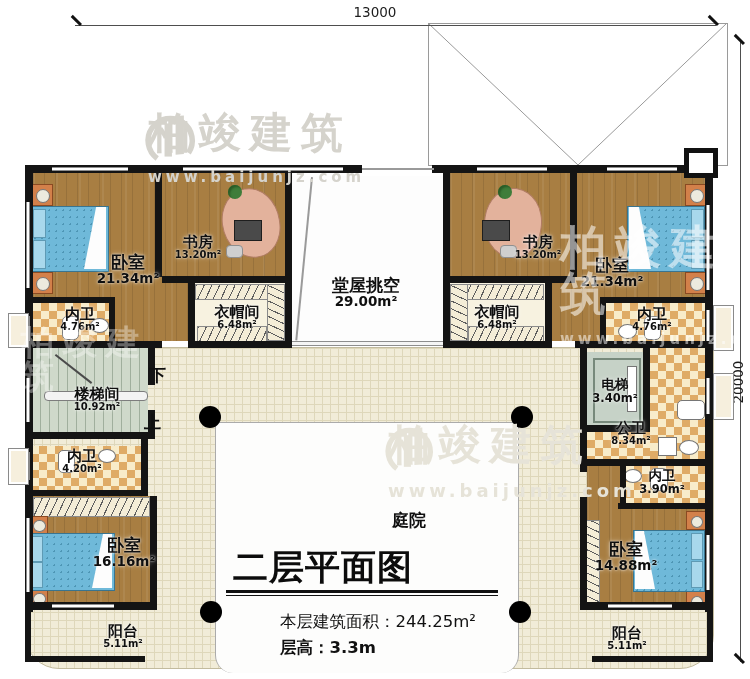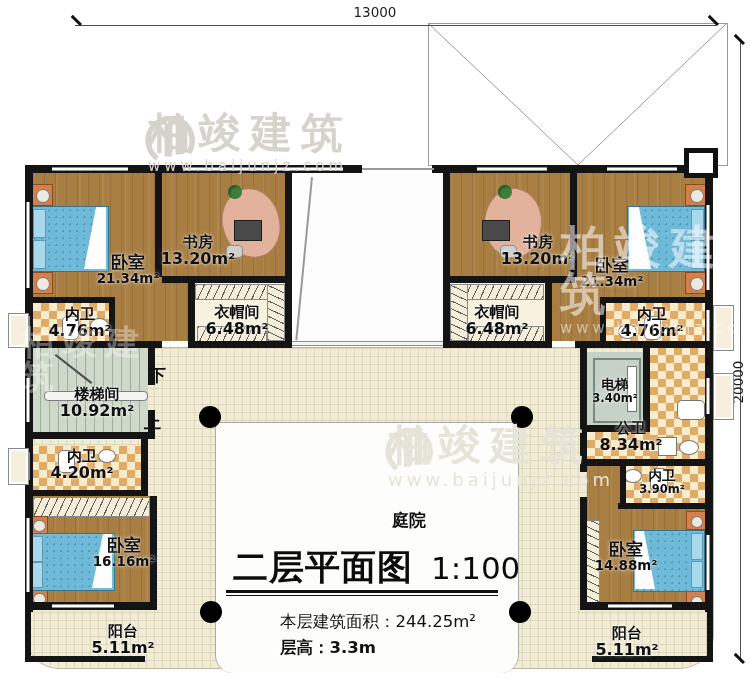--- a/index.html
+++ b/index.html
@@ -47,33 +47,33 @@
   .chair{position:absolute;background:#cfcfcf;border:1px solid #8f8f8f;border-radius:4px;}
   .fix{position:absolute;background:#fff;border:1px solid #767676;}
   .oval{border-radius:50%;}
   .rrect{border-radius:5px;}
   .srail{position:absolute;background:#f3f3f3;border:1px solid #7d7d7d;border-radius:4px;}
   .arrow{position:absolute;background:#4a4a4a;transform-origin:top left;}
   
   .lbl{position:absolute;transform:translateX(-50%);text-align:center;color:#0f0f0f;font-weight:bold;
        line-height:1.08;white-space:nowrap;text-shadow:0 0 2px rgba(255,255,255,.9),0 0 5px rgba(255,255,255,.55);}
   .lbl .zh{font-size:15px;display:block;}
-  .lbl .ar{font-size:16px;display:block;}
+  .lbl .ar{font-size:10px;display:block;}
   .lbl.lg .zh{font-size:17px;} .lbl.lg .ar{font-size:13.5px;}
   .lbl.sm .zh{font-size:13.5px;} .lbl.sm .ar{font-size:11.5px;}
   .updown{position:absolute;color:#0f0f0f;font-weight:bold;font-size:17px;}
   
   .dimline{position:absolute;background:#4e4e4e;}
   .tick{position:absolute;width:13px;height:2.5px;background:#111;transform:rotate(45deg);}
   .dimtext{position:absolute;color:#1c1c1c;font-size:13.5px;text-align:center;}
   
   .wm{position:absolute;display:flex;align-items:flex-start;gap:10px;pointer-events:none;}
   .wm .tcol{display:flex;flex-direction:column;}
   .wm .b{font-weight:bold;letter-spacing:9px;line-height:1;}
-  .wm .u{font-weight:normal;letter-spacing:4px;line-height:1;margin-top:5px;}
+  .wm .u{font-weight:bold;letter-spacing:4px;line-height:1;margin-top:16px;}
   
   .trow{position:absolute;display:flex;align-items:baseline;gap:18px;color:#0c0c0c;}
   .tname{font-size:35px;font-weight:600;letter-spacing:1px;}
   .tscale{font-size:31px;font-weight:500;}
   .tline{position:absolute;border-top:3px solid #111;border-bottom:1px solid #111;height:2px;}
   .note{position:absolute;color:#111;font-size:16.5px;font-weight:500;}
   svg{position:absolute;overflow:visible;}
 </style>
 </head>
 <body>
@@ -266,20 +266,24 @@
   <i class="col" style="left:509px;top:601px;"></i>
 
   <div class="lbl lg" style="left:128px;top:253px;">
     <span class="zh">卧室</span>
       <span class="ar">21.34m²</span>
     </div>
   <div class="lbl" style="left:198px;top:234px;">
     <span class="zh">书房</span>
       <span class="ar">13.20m²</span>
     </div>
+  <div class="lbl lg" style="left:366px;top:276px;">
+    <span class="zh">堂屋挑空</span>
+      <span class="ar">29.00m²</span>
+    </div>
   <div class="lbl" style="left:538px;top:234px;">
     <span class="zh">书房</span>
       <span class="ar">13.20m²</span>
     </div>
   <div class="lbl lg" style="left:612px;top:256px;">
     <span class="zh">卧室</span>
       <span class="ar">21.34m²</span>
     </div>
   <div class="lbl" style="left:80px;top:306px;">
     <span class="zh">内卫</span>
@@ -367,21 +371,20 @@
         <span class="b" style="font-size:42px;">柏竣建筑</span>
     <span class="u" style="font-size:18px;">www.baijunjz.com</span>
       </span>
   </div>
   <div class="wm" style="left:20px;top:325px;color:rgba(255,255,255,.35);width:150px;overflow:hidden;">
     <span class="b" style="font-size:34px;">柏竣建筑</span>
   </div>
 
   <div class="trow" style="left:226px;top:544px;margin-left:7px;">
     <span class="tname">二层平面图</span>
-    <span class="tscale">1:100</span>
   </div>
   <i class="tline" style="left:226px;top:590px;width:272px;"></i>
   <div class="note" style="left:280px;top:611px;">
     <span>本层建筑面积：</span><span>244.25m²</span>
   </div>
   <div class="note" style="left:280px;top:637px;font-weight:bold;">
     <span>层高：</span><span>3.3m</span>
   </div>
 </div>
 

